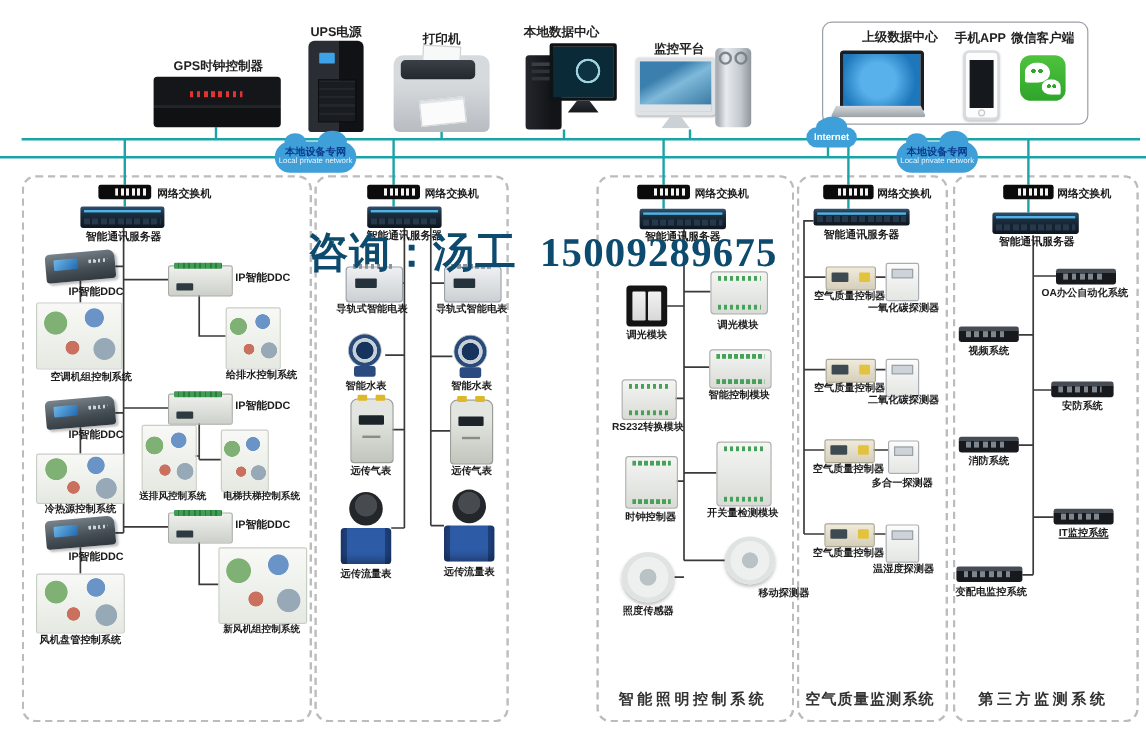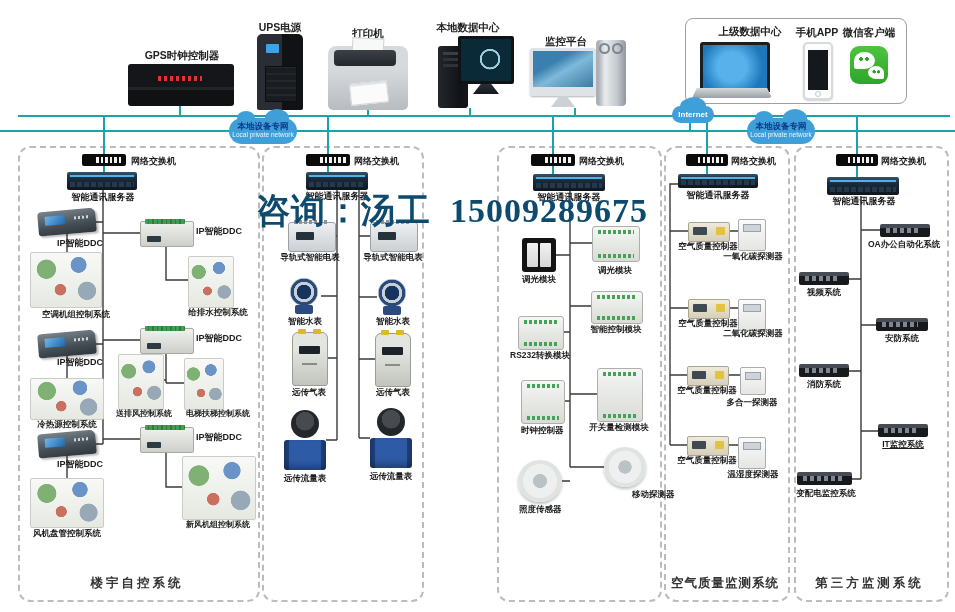--- a/index.html
+++ b/index.html
@@ -261,21 +261,20 @@
   <div class="ddc" style="left:38px;top:432px;"></div>
   <div class="lbl c" style="left:42px;top:460px;width:76px;">IP智能DDC</div>
   <div class="illus" style="left:30px;top:478px;width:72px;height:48px;"></div>
   <div class="lbl c s8" style="left:24px;top:529px;width:86px;">风机盘管控制系统</div>
 
   <div class="din" style="left:140px;top:427px;"></div>
   <div class="lbl" style="left:196px;top:433px;">IP智能DDC</div>
   <div class="illus" style="left:182px;top:456px;width:72px;height:62px;"></div>
   <div class="lbl c s7" style="left:182px;top:521px;width:72px;">新风机组控制系统</div>
 
-  <div class="box-title" style="left:18px;width:238px;">楼宇自控系统</div>
 
   <div class="switch" style="left:306px;top:154px;"></div>
   <div class="lbl" style="left:354px;top:157px;">网络交换机</div>
   <div class="server" style="left:306px;top:172px;width:62px;height:18px;"></div>
   <div class="lbl c" style="left:304px;top:192px;width:66px;">智能通讯服务器</div>
 
   <div class="meter" style="left:288px;top:222px;width:46px;height:28px;"></div>
   <div class="lbl c s8" style="left:272px;top:253px;width:76px;">导轨式智能电表</div>
   <div class="meter" style="left:370px;top:222px;width:46px;height:28px;"></div>
   <div class="lbl c s8" style="left:355px;top:253px;width:76px;">导轨式智能电表</div>
@@ -314,20 +313,21 @@
   <div class="module" style="left:521px;top:380px;width:42px;height:42px;"></div>
   <div class="lbl c s8" style="left:521px;top:426px;width:32px;">时钟控制器</div>
   <div class="module" style="left:597px;top:368px;width:44px;height:52px;"></div>
   <div class="lbl c s8" style="left:589px;top:423px;width:60px;">开关量检测模块</div>
 
   <div class="sensor" style="left:518px;top:460px;width:44px;height:42px;"></div>
   <div class="lbl c s8" style="left:519px;top:505px;width:42px;">照度传感器</div>
   <div class="sensor" style="left:604px;top:447px;width:42px;height:40px;"></div>
   <div class="lbl c s8" style="left:604px;top:490px;width:42px;margin-left:28px;">移动探测器</div>
 
+  <div class="box-title" style="left:497px;width:161px;">智能照明控制系统</div>
 
   <div class="switch" style="left:686px;top:154px;width:42px;"></div>
   <div class="lbl" style="left:731px;top:157px;">网络交换机</div>
   <div class="server" style="left:678px;top:174px;width:80px;height:14px;"></div>
   <div class="lbl c" style="left:682px;top:191px;width:72px;">智能通讯服务器</div>
 
   <div class="aqctrl" style="left:688px;top:222px;width:40px;height:18px;"></div>
   <div class="lbl c s8" style="left:676px;top:242px;width:64px;">空气质量控制器</div>
   <div class="detector" style="left:738px;top:219px;width:26px;height:30px;"></div>
   <div class="lbl c s8" style="left:720px;top:252px;width:66px;text-align:center;">一氧化碳探测器</div>

